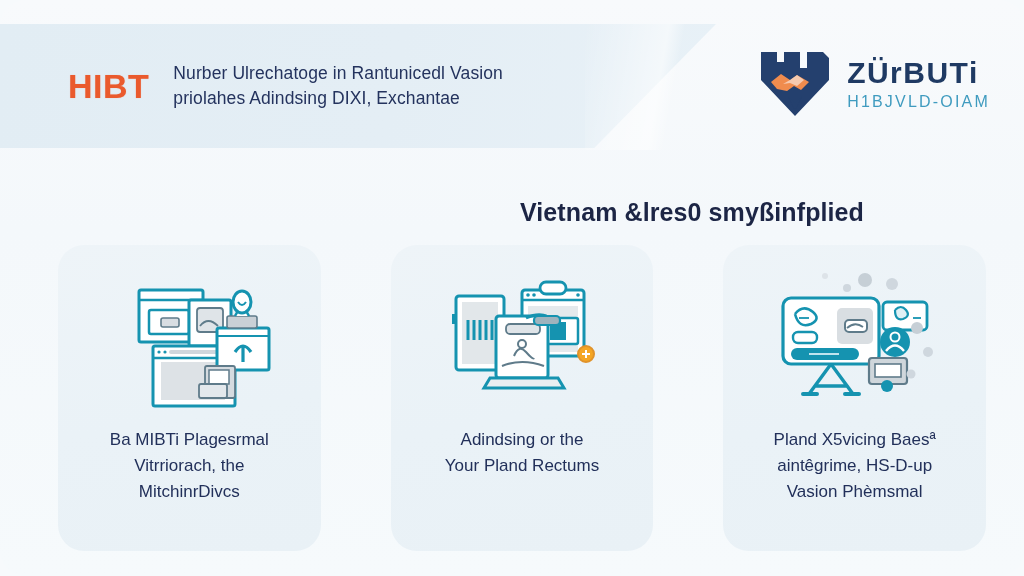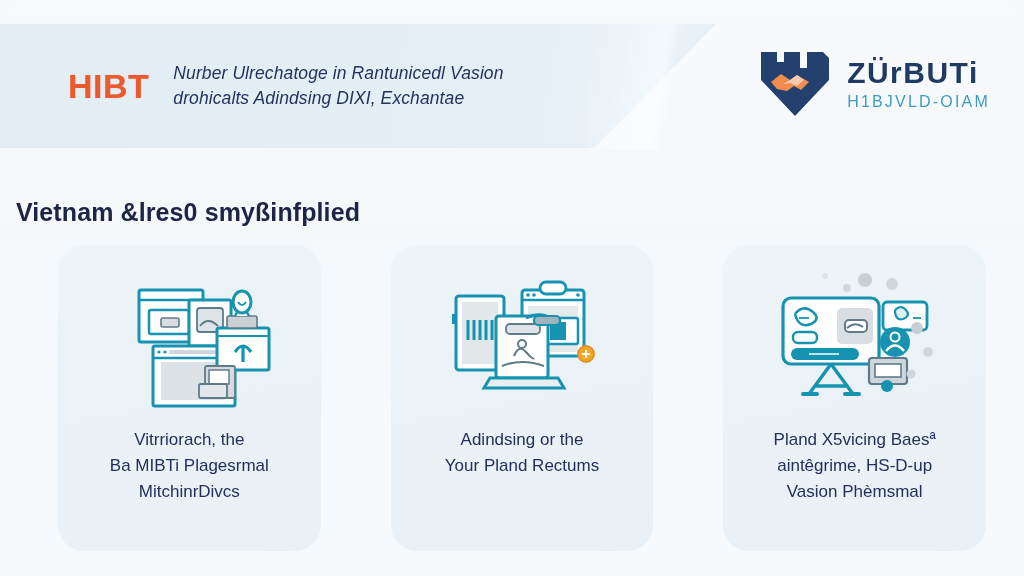--- a/index.html
+++ b/index.html
@@ -54,21 +54,21 @@
     font-size: 34px;
     font-weight: bold;
     letter-spacing: 0.5px;
     color: #ea5a2d;
     line-height: 1;
     margin-right: 24px;
     white-space: nowrap;
     text-shadow: 0 0 1px rgba(234,90,45,0.35);
   }
 
-  .header-text { line-height: 1.42; font-style: italic; }
+  .header-text { line-height: 1.42; }
   .header-text .line {
     font-size: 17.5px;
     color: #24335e;
     font-weight: 500;
     white-space: nowrap;
     letter-spacing: 0.1px;
   }
 
   
   .logo-block {
@@ -95,26 +95,25 @@
     white-space: nowrap;
     margin-top: 4px;
   }
 
   
   .section-title {
     position: absolute;
     top: 198px;
     left: 0;
     width: 864px;
-    text-align: left;
+    text-align: right;
     font-size: 25px;
     font-weight: bold;
     color: #1c2545;
     letter-spacing: 0.1px;
-    padding-left: 16px;
   }
 
   
   .cards {
     position: absolute;
     left: 58px;
     top: 245px;
     width: 928px;
     height: 306px;
     display: flex;
@@ -155,21 +154,21 @@
 
 <div class="page">
 
   <div class="header-band"></div>
   <div class="header-sheen"></div>
 
   <div class="header-inner">
     <div class="brand-mark">HIBT</div>
     <div class="header-text">
       <div class="line">Nurber Ulrechatoge in Rantunicedl Vasion</div>
-      <div class="line">drohicalts Adindsing DIXI, Exchantae</div>
+      <div class="line">priolahes Adindsing DIXI, Exchantae</div>
     </div>
   </div>
 
   <div class="logo-block">
     <span class="logo-mark-wrap">
       <svg class="logo-mark" viewBox="0 0 76 74" xmlns="http://www.w3.org/2000/svg">
         <path d="M4 6 L20 6 L20 16 L27 16 L27 6 L43 6 L43 22 L50 22 L50 6 L66 6 L72 12 L72 34 L38 70 L4 34 Z" fill="#24406e"></path>
         <path d="M14 36 L24 28 L33 34 L40 29 L52 36 L44 44 L37 40 L30 45 L20 43 Z" fill="#f08c4e"></path>
         <path d="M26 38 L33 34 L40 29 L47 34 L40 40 L33 37 Z" fill="#fbfdff" opacity="0.55"></path>
         <path d="M31 50 L38 57 L45 50 L38 65 Z" fill="#24406e"></path>
@@ -209,22 +208,22 @@
             <path d="M130 50 q7 -14 14 0" fill="#ffffff" stroke-width="2.5"></path>
             <ellipse cx="137" cy="36" rx="9" ry="11" fill="#ffffff"></ellipse>
             <path d="M133 36 q4 6 8 0" stroke-width="2"></path>
             <rect x="100" y="100" width="30" height="32" rx="2" fill="#d5dbe0" stroke="#5f7b8a" stroke-width="1.8"></rect>
             <rect x="104" y="104" width="20" height="14" fill="#ffffff" stroke="#5f7b8a" stroke-width="1.5"></rect>
             <rect x="94" y="118" width="28" height="14" rx="2" fill="#e3e8ec" stroke="#5f7b8a" stroke-width="1.8"></rect>
           </g>
         </svg>
       </div>
       <div class="card-text">
+        <div class="line">Ba MIBTi Plagesrmal</div>
         <div class="line">Vitrriorach, the</div>
-        <div class="line">Ba MIBTi Plagesrmal</div>
         <div class="line">MitchinrDivcs</div>
       </div>
     </div>
 
     <div class="card">
       <div class="card-illus">
         <svg width="168" height="150" viewBox="0 0 168 150" xmlns="http://www.w3.org/2000/svg">
           <g fill="none" stroke="#1593b0" stroke-width="3">
             <rect x="18" y="30" width="48" height="74" rx="3" fill="#ffffff"></rect>
             <rect x="24" y="36" width="36" height="62" fill="#e2e7ea" stroke="none"></rect>

